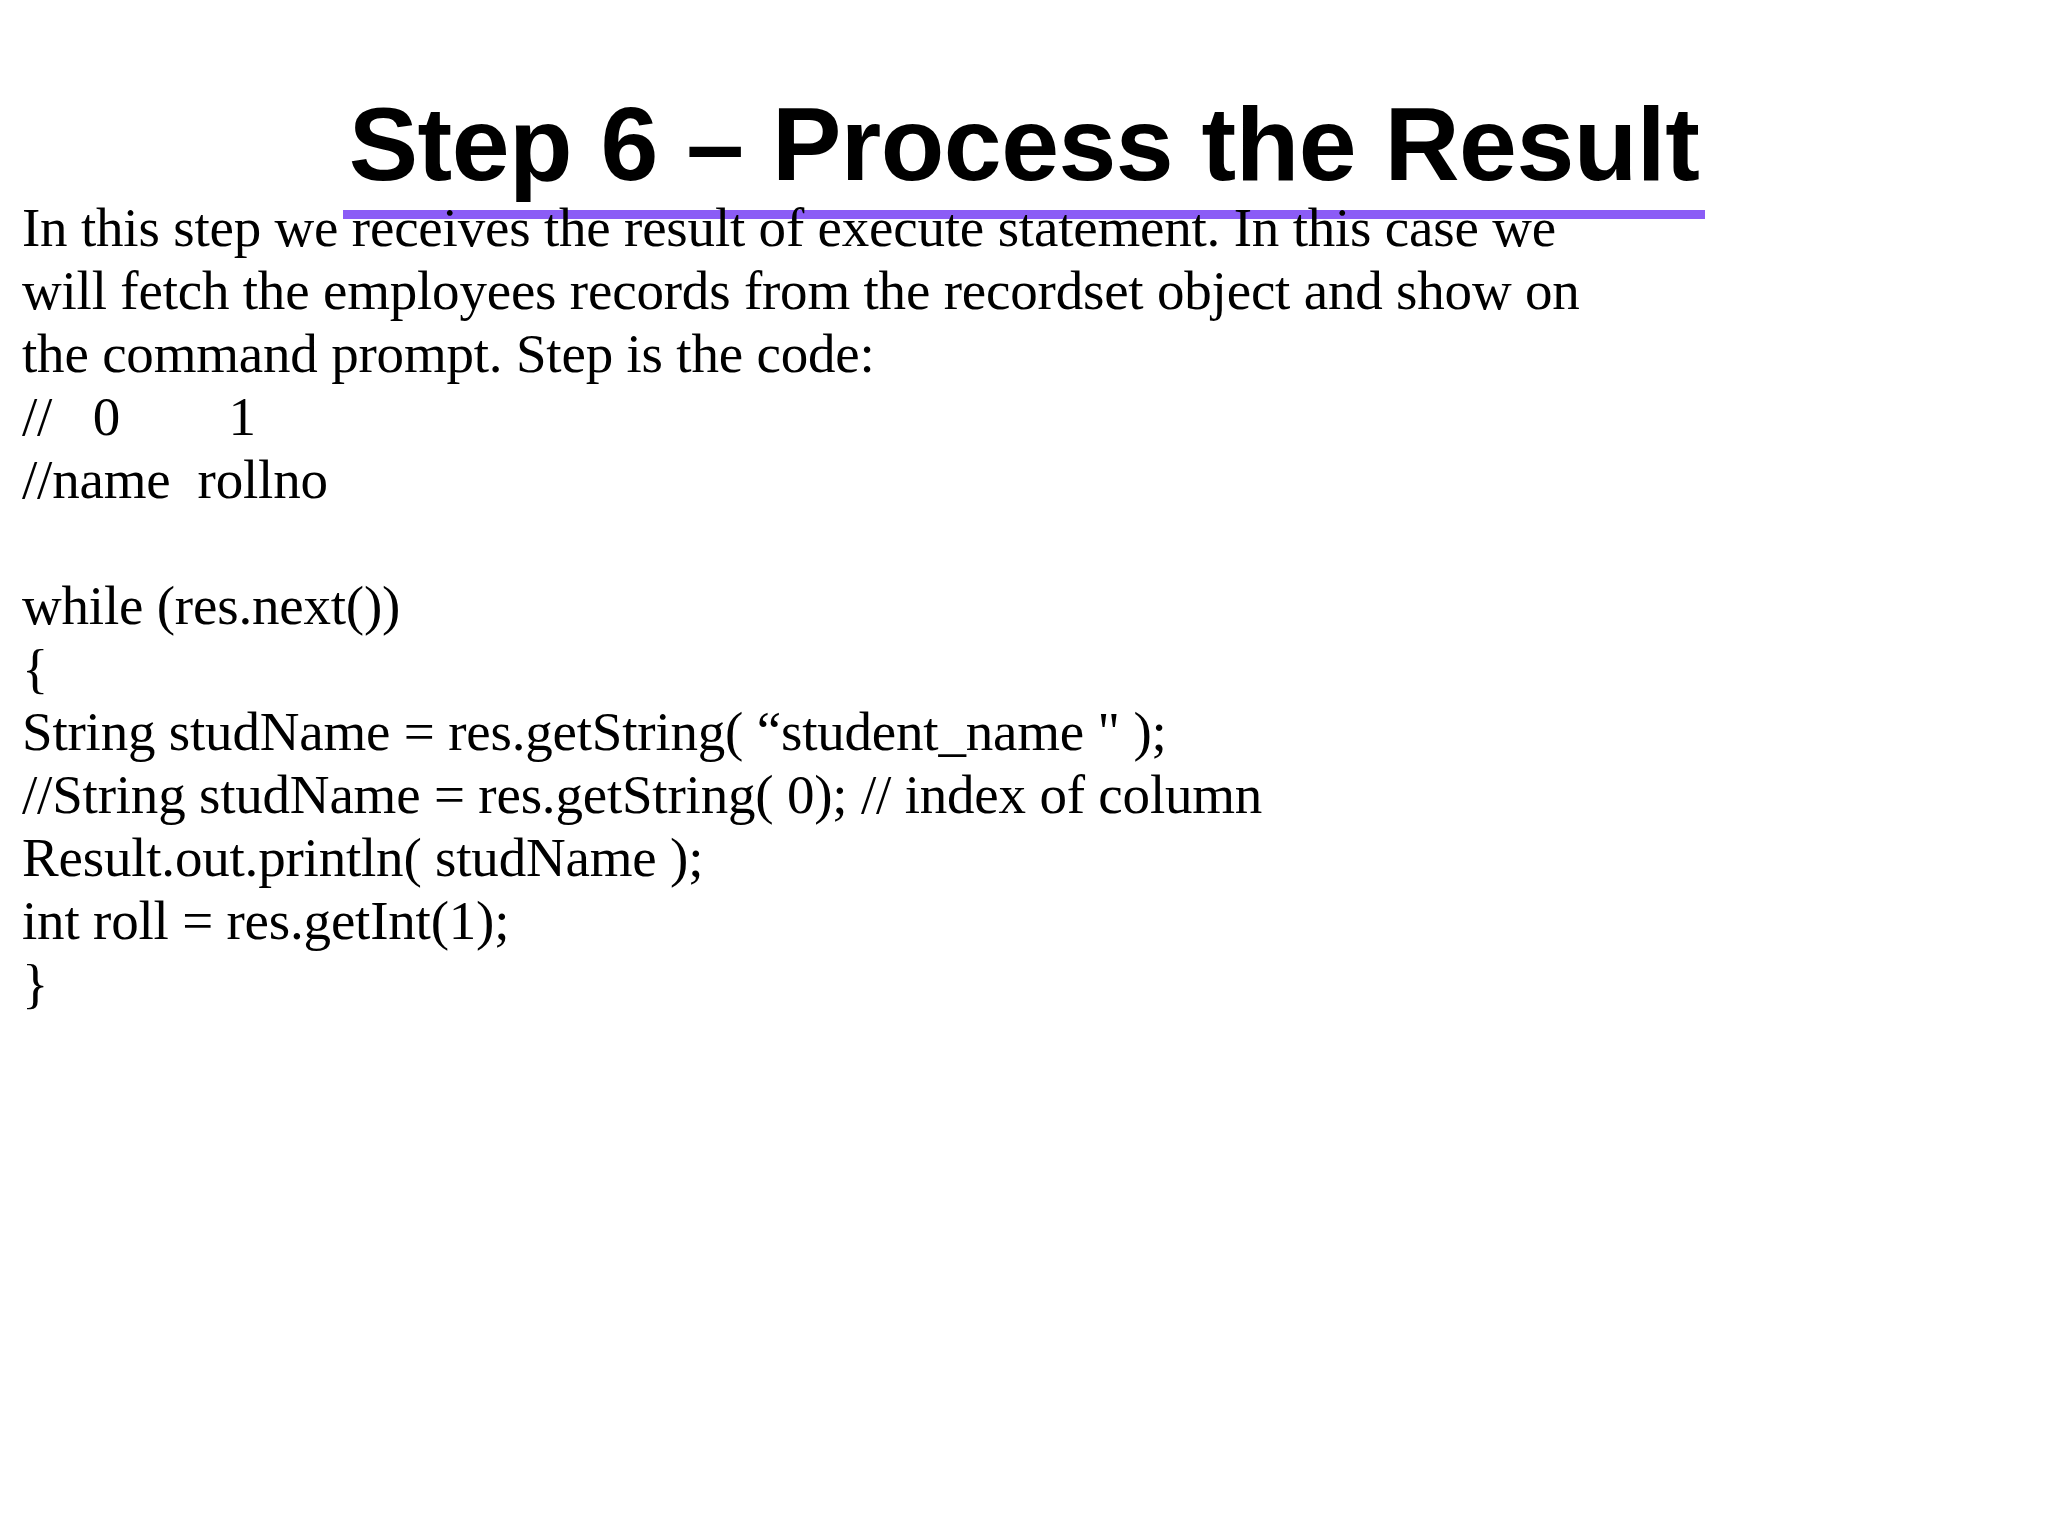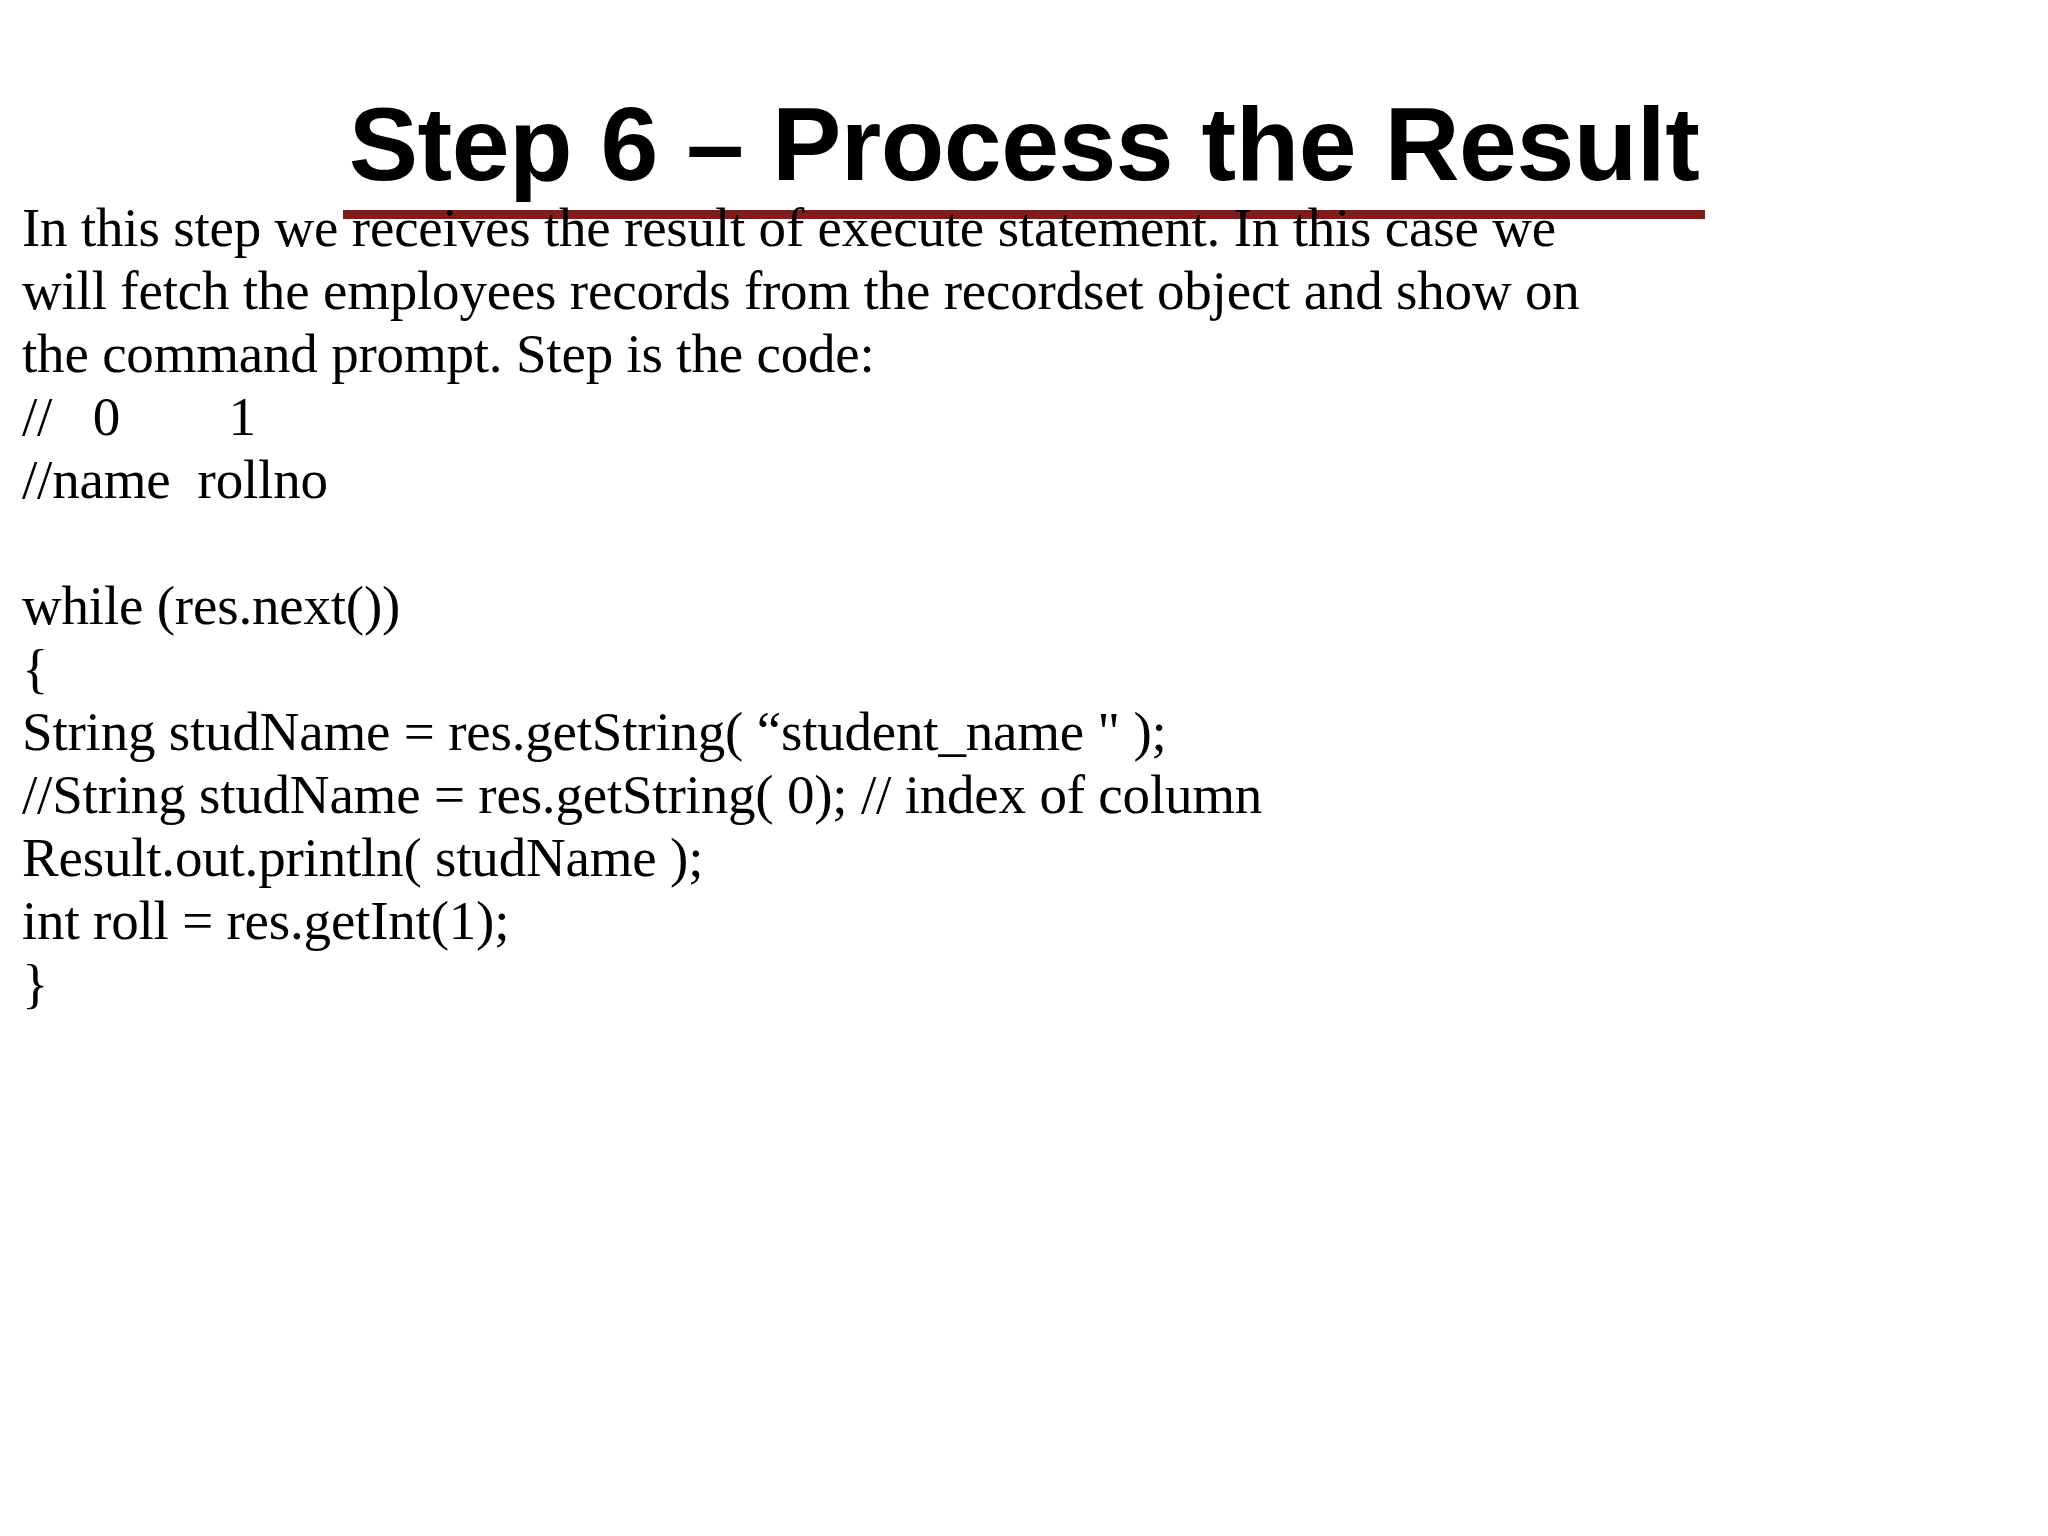--- a/index.html
+++ b/index.html
@@ -36,21 +36,21 @@
   .slide-title {
     display: inline-block;
     font-family: "Liberation Sans", "DejaVu Sans", sans-serif;
     font-size: 104px;
     font-weight: bold;
     line-height: 1.12;
     letter-spacing: -0.5px;
     color: #000000;
     white-space: nowrap;
     padding: 0 6px 8px 6px;
-    border-bottom: 9px solid #7f1d1d;
+    border-bottom: 9px solid #8b5cf6;
   }
 
   
   .body-block {
     position: absolute;
     left: 22px;
     top: 196px;
     width: 2010px;
   }
   .body-line {

